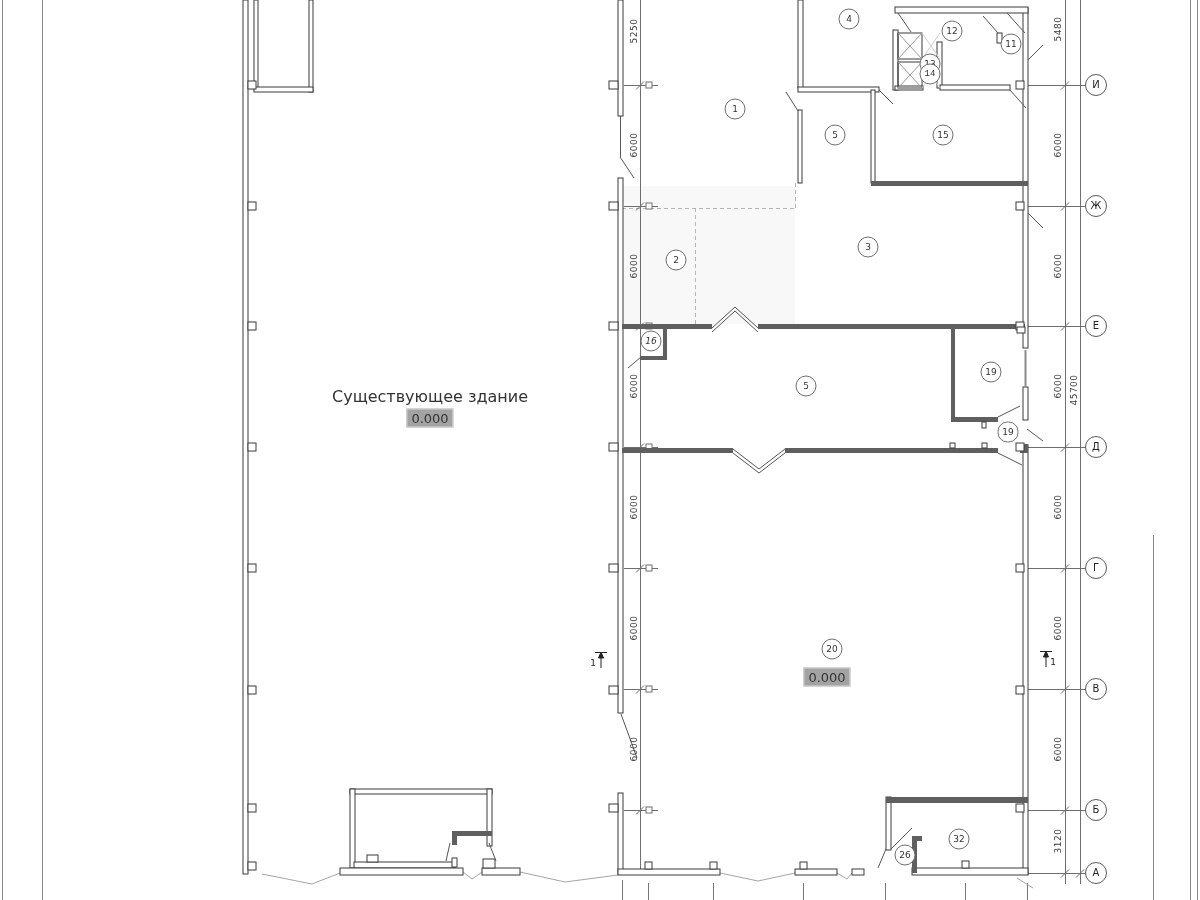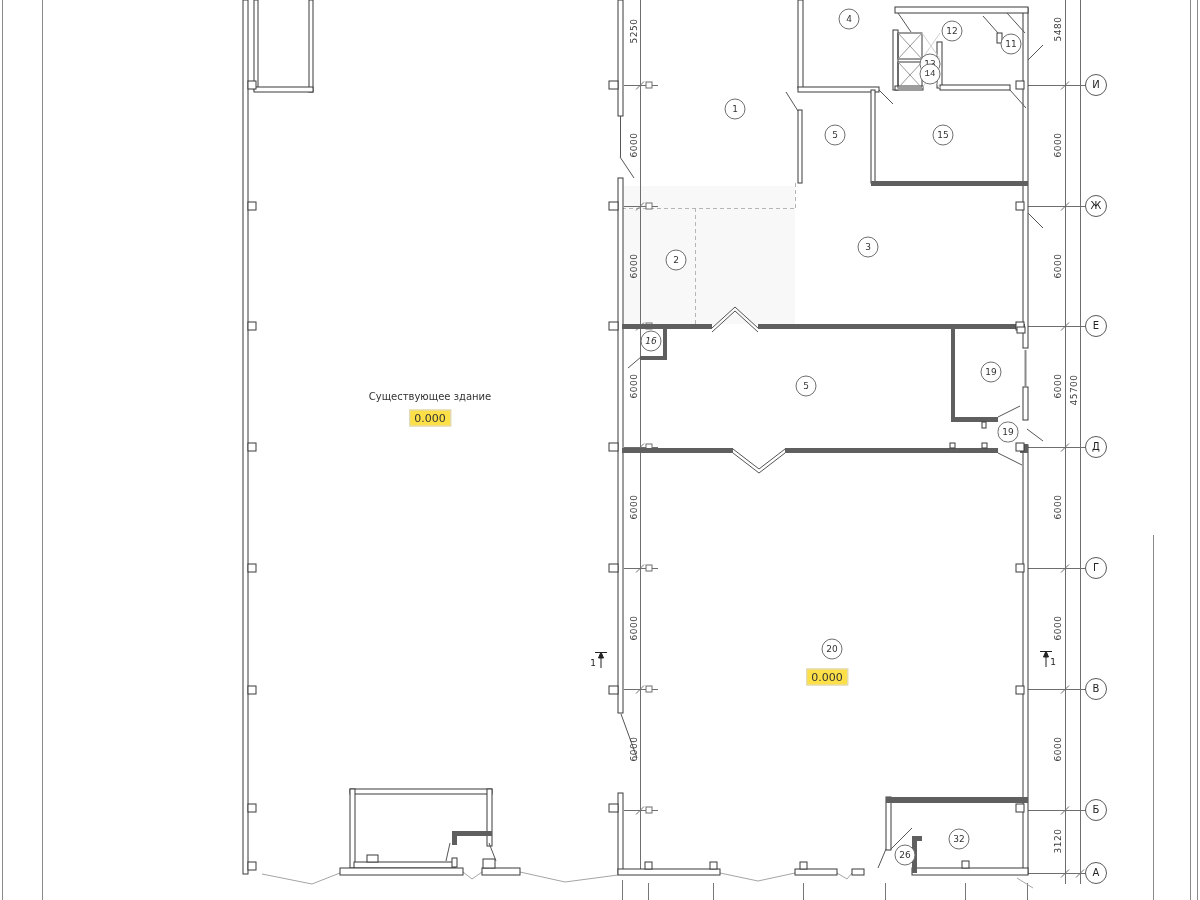--- a/index.html
+++ b/index.html
@@ -15,23 +15,23 @@
   }
   .axis-bubble{
     position:absolute;left:1096px;width:20px;height:20px;border:1px solid #5a5a5a;border-radius:50%;
     background:#fff;font-size:10px;line-height:20px;text-align:center;color:#222;
     transform:translate(-50%,-50%);
   }
   .dim{position:absolute;font-size:9px;color:#3a3a3a;transform:translate(-50%,-50%) rotate(-90deg);letter-spacing:0.5px;}
   .dim-left{left:634px;}
   .dim-right{left:1058px;}
   .dim-overall{left:1074px;}
-  .title-text{position:absolute;font-size:10px;color:#333;transform:translate(-50%,-50%);}
+  .title-text{position:absolute;font-size:16px;color:#333;transform:translate(-50%,-50%);}
   .elev-box{
-    position:absolute;font-size:11px;color:#333;background:#fde047;border:1px solid #d8d8d8;
+    position:absolute;font-size:13px;color:#333;background:#a3a3a3;border:1px solid #d8d8d8;
     padding:1px 4px;transform:translate(-50%,-50%);
   }
   .section-label{position:absolute;font-size:9px;color:#222;transform:translate(-50%,-50%);}
 </style>
 </head>
 <body>
 
 <div class="canvas">
 
   <svg width="1200" height="900" viewBox="0 0 1200 900">

